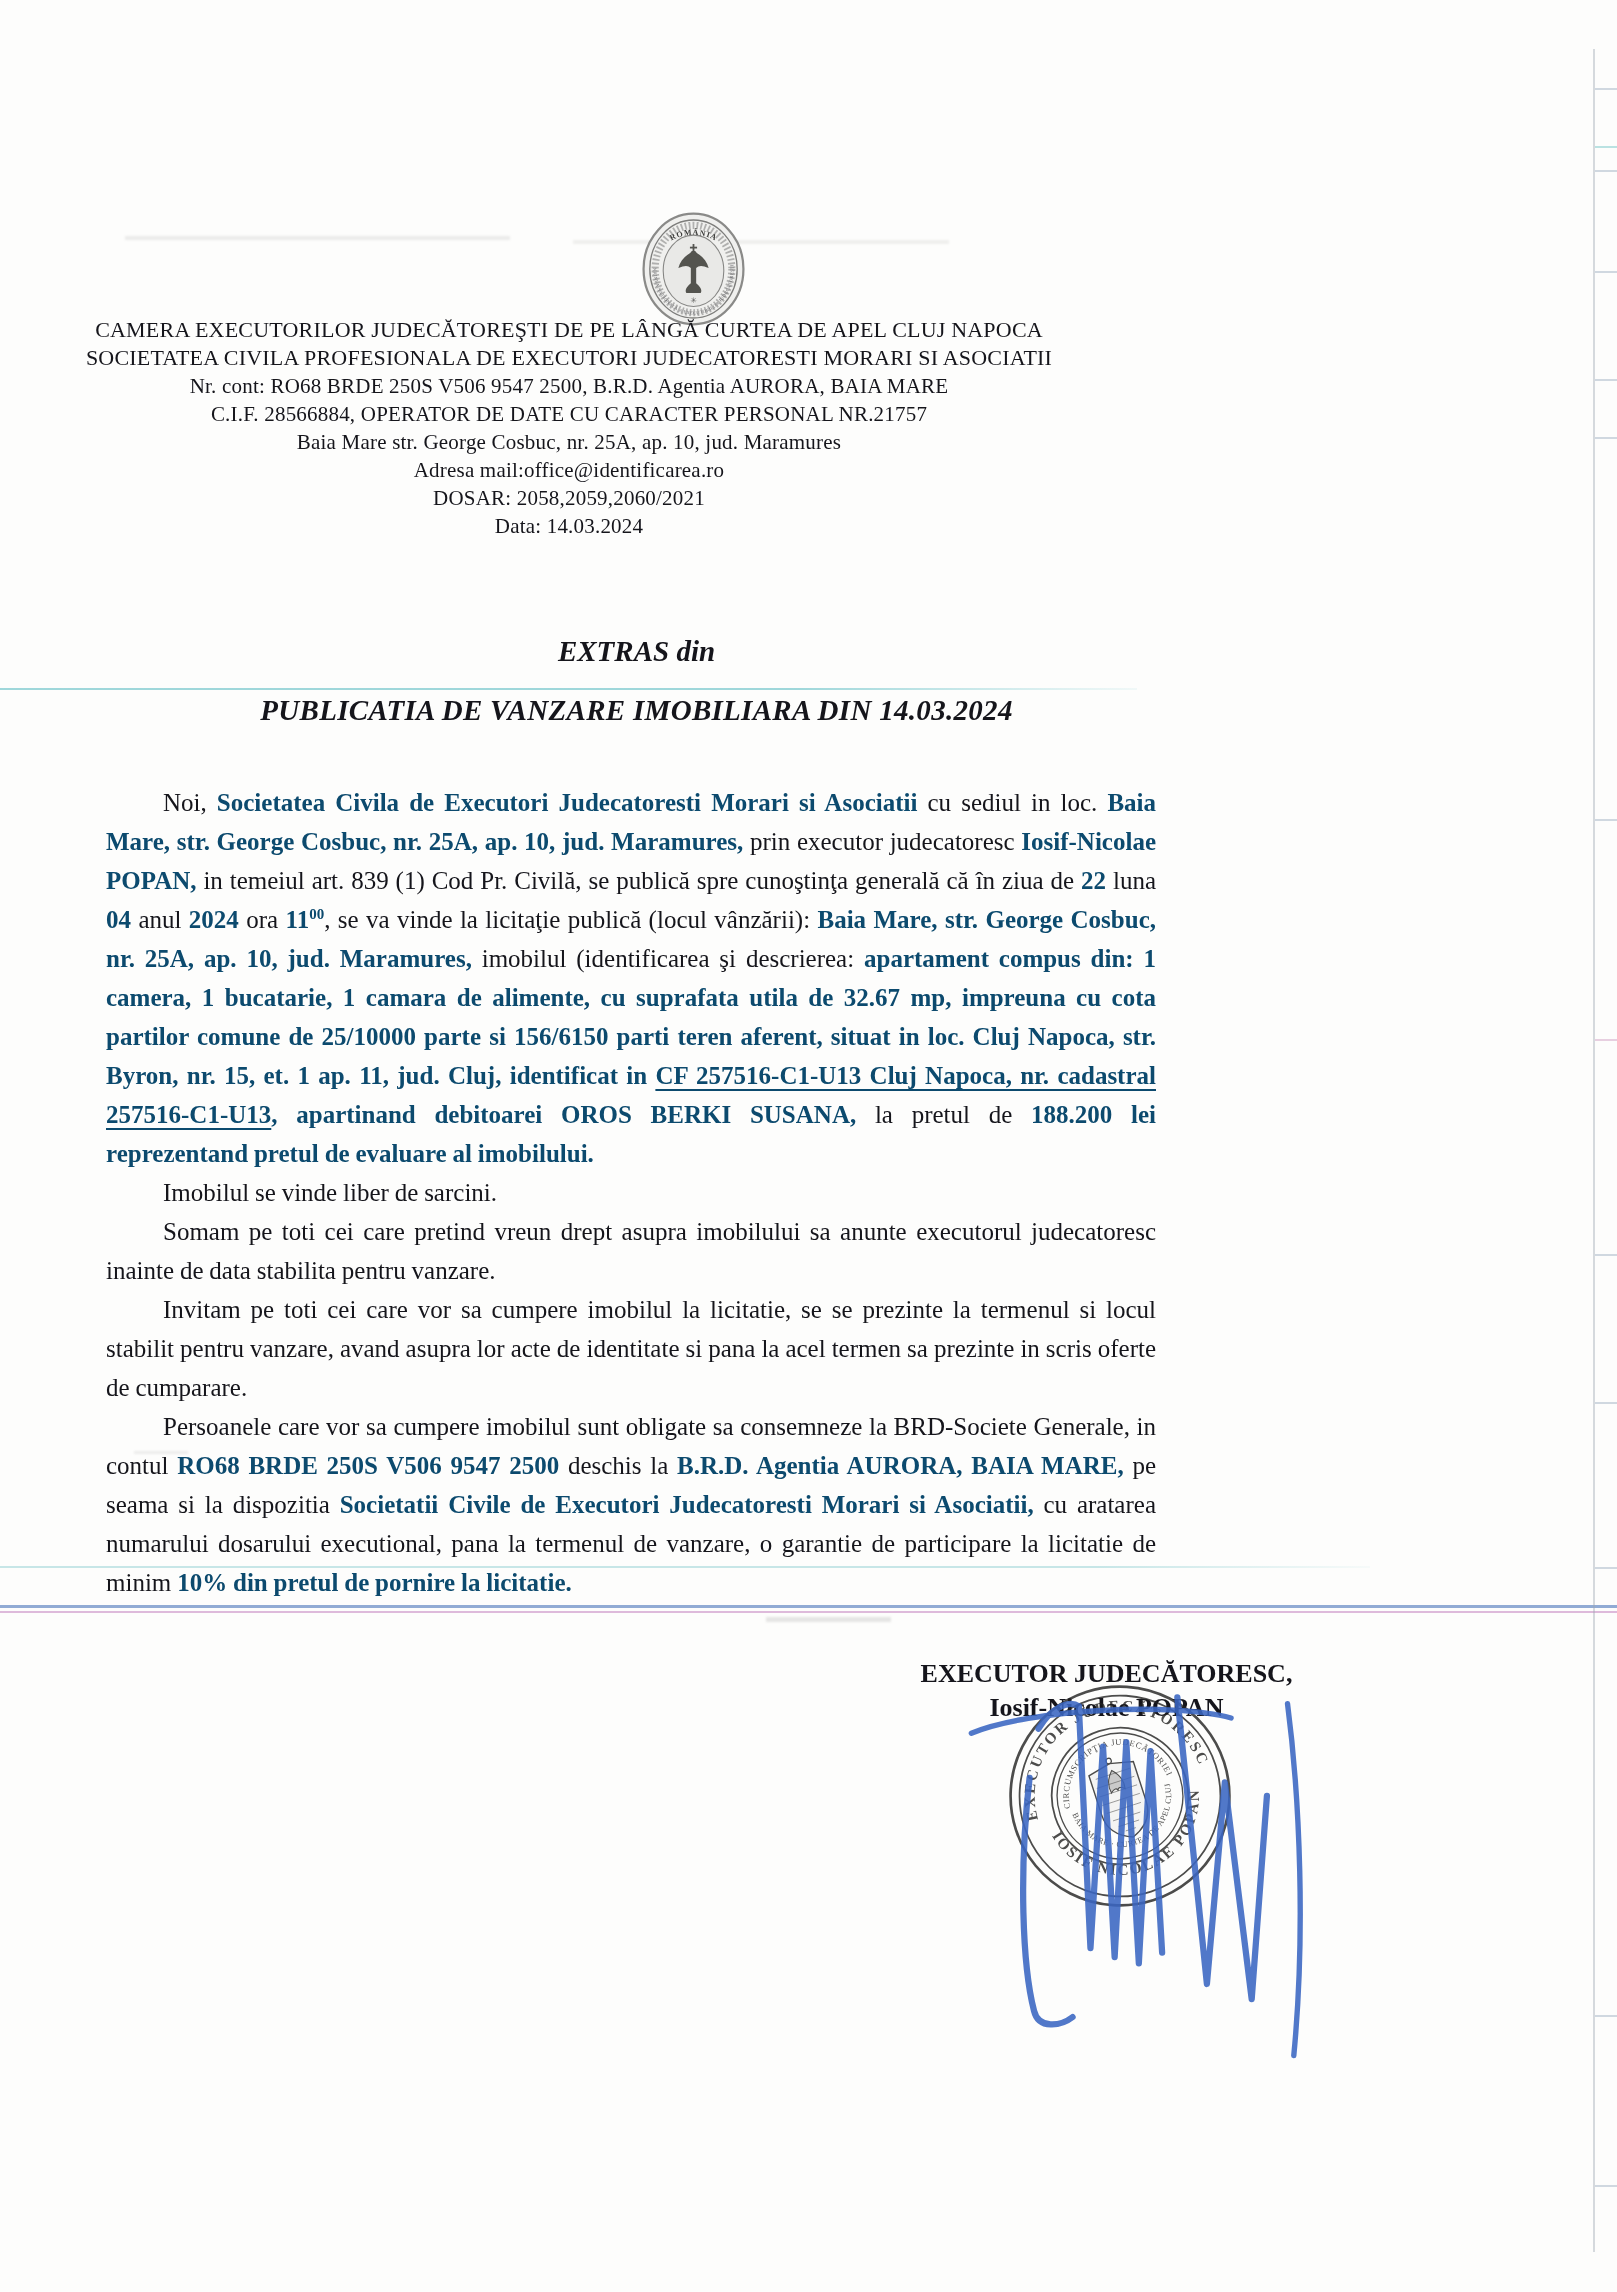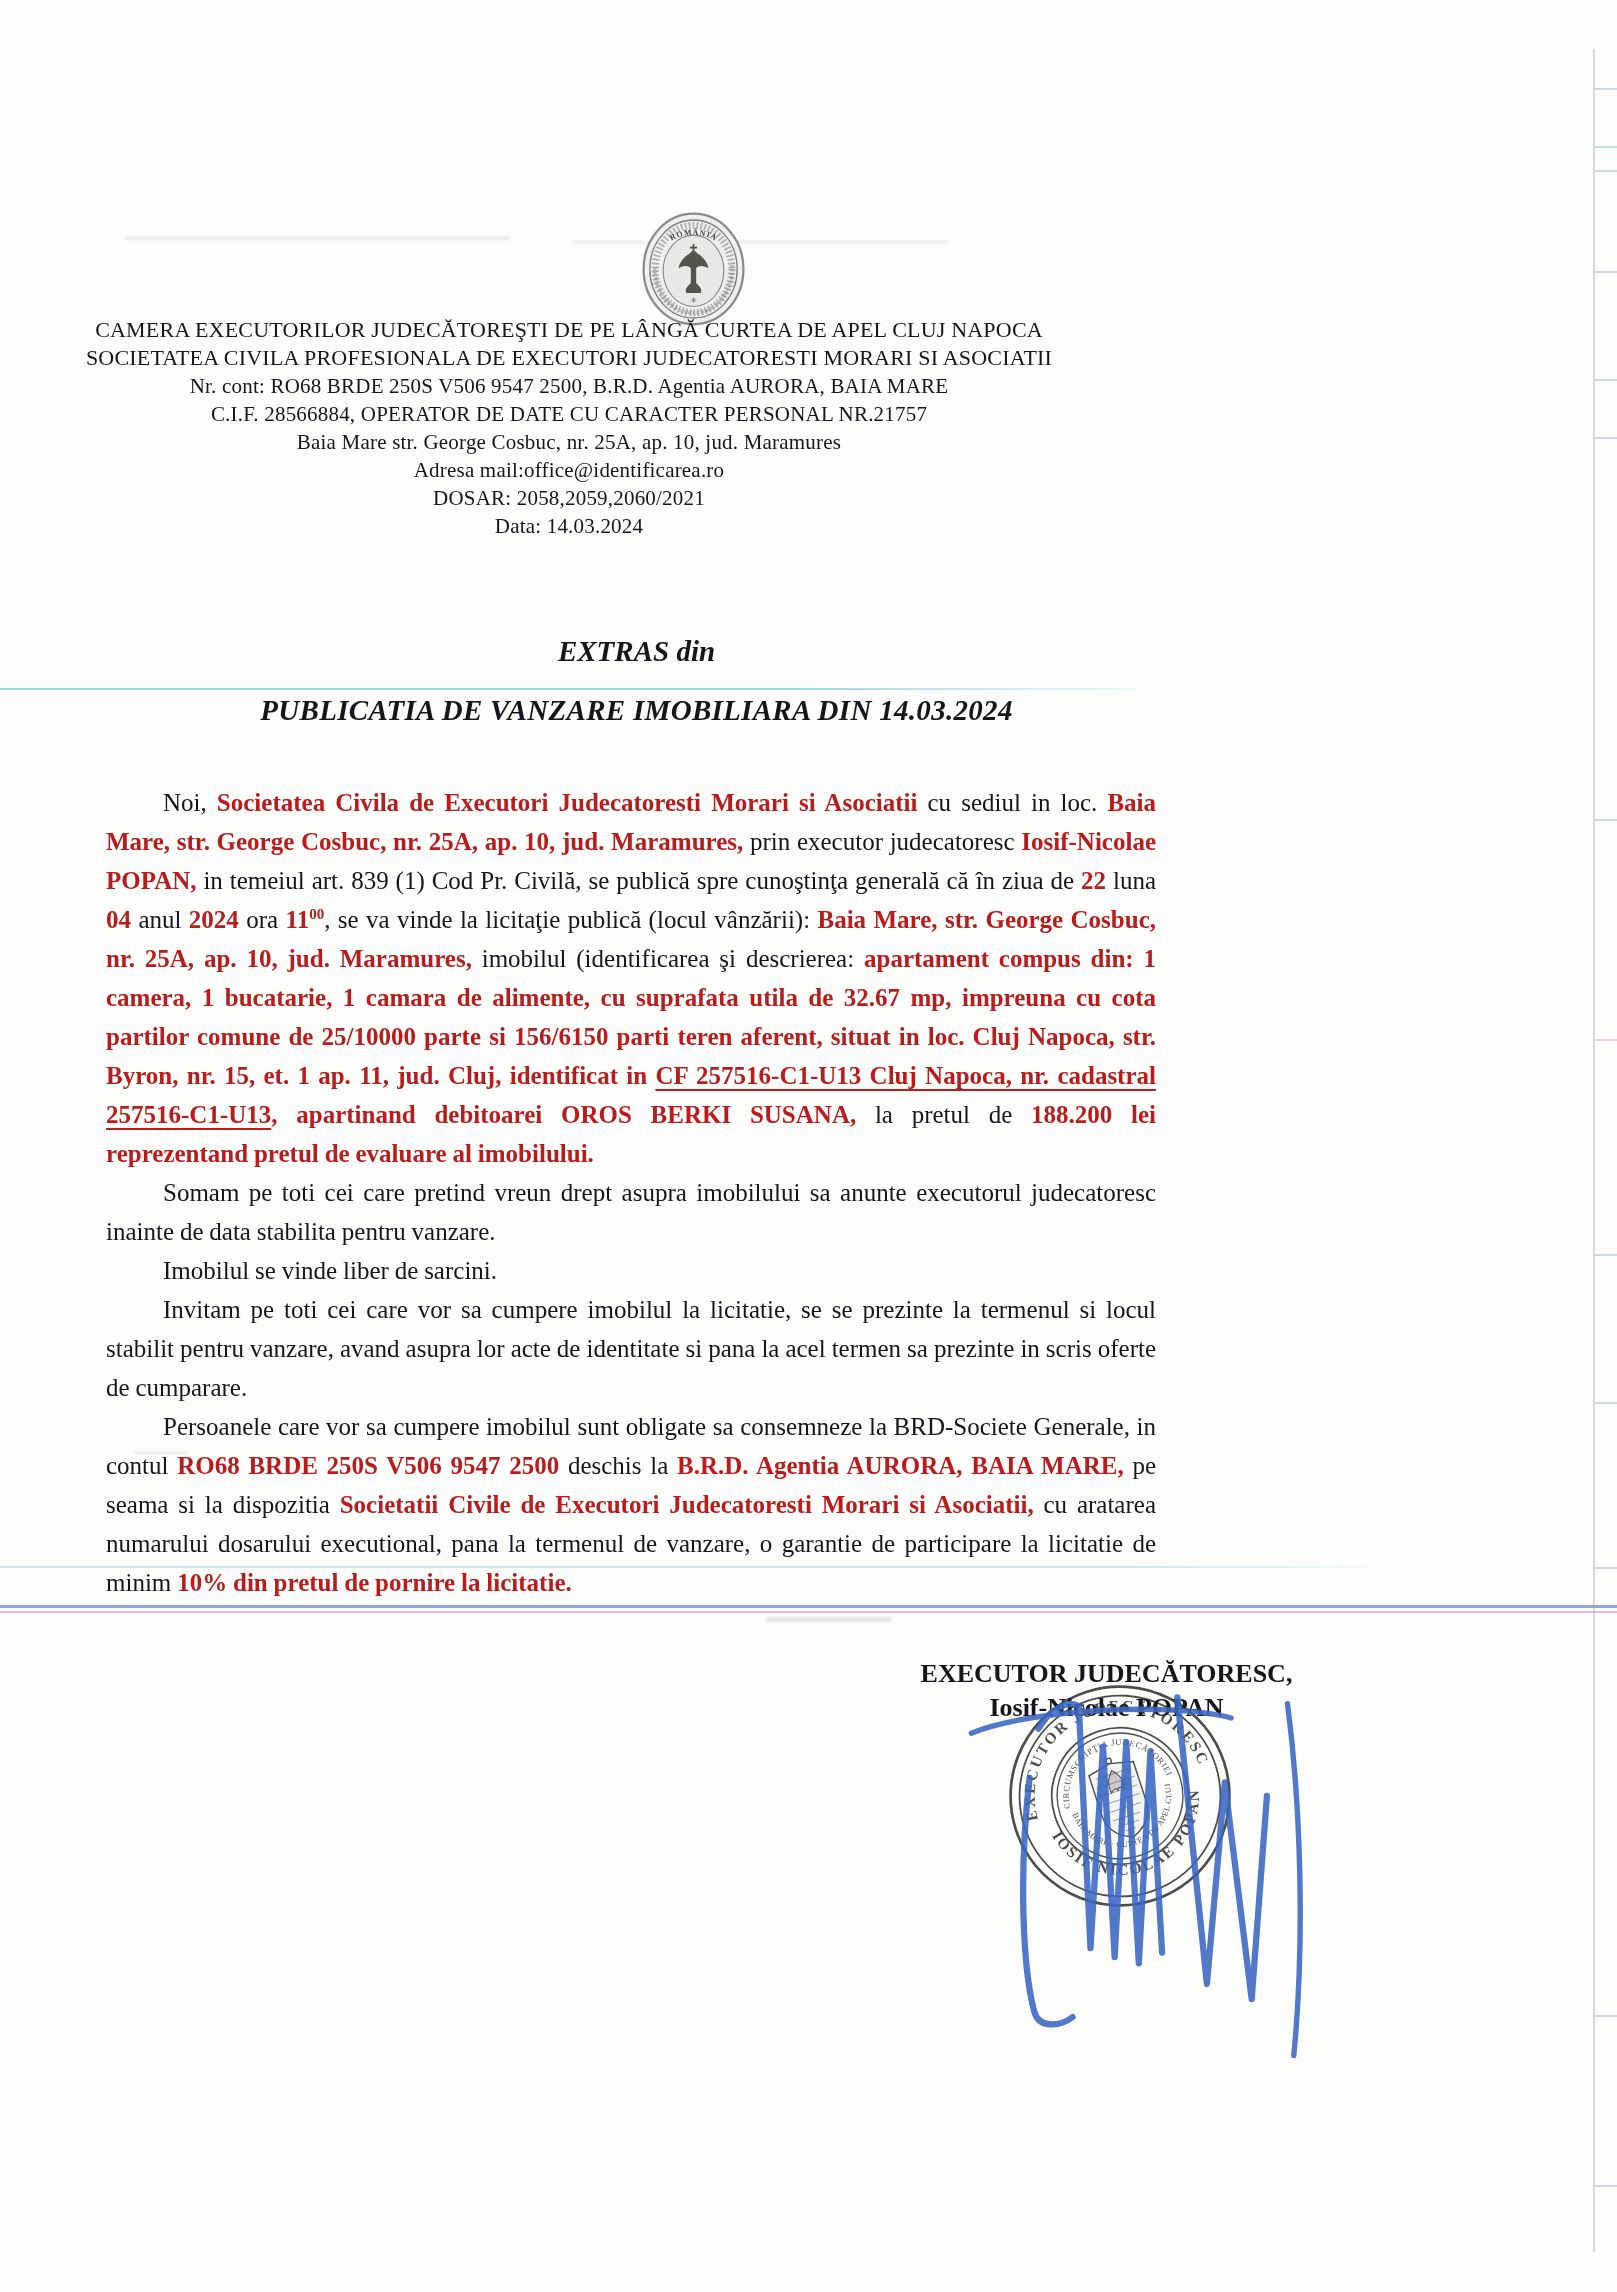--- a/index.html
+++ b/index.html
@@ -14,21 +14,21 @@
 
   
   .titleblock{position:absolute;left:81px;top:634px;width:1111px;text-align:center;font-weight:bold;font-style:italic;}
   .titleblock .t1{font-size:29px;line-height:34px;}
   .titleblock .t2{font-size:29px;line-height:36px;letter-spacing:0.3px;margin-top:24px;}
 
   
   .bodytext{position:absolute;left:106px;top:783px;width:1050px;}
   .bodytext p{margin:0;font-size:25px;line-height:39px;text-indent:57px;
               text-align:justify;word-spacing:-0.4px;}
-  .bodytext b{color:#b91c1c;}
+  .bodytext b{color:#0c4a6e;}
   .bodytext .u{text-decoration:underline;text-decoration-thickness:2.2px;text-underline-offset:4.5px;}
   .bodytext sup{font-size:60%;vertical-align:super;line-height:0;}
 
   
   .sig{position:absolute;left:905px;top:1657px;width:403px;text-align:center;font-weight:bold;}
   .sig .sg1{font-size:26px;line-height:34px;}
   .sig .sg2{font-size:26px;line-height:34px;}
 
   .sealwrap{position:absolute;left:640px;top:210px;width:107px;height:118px;}
   .stampwrap{position:absolute;left:1007px;top:1683px;width:226px;height:226px;opacity:.92;}
@@ -117,22 +117,22 @@
     <div class="hl">Data: 14.03.2024</div>
   </div>
 
   <div class="titleblock">
     <div class="t1">EXTRAS din</div>
     <div class="t2">PUBLICATIA DE VANZARE IMOBILIARA DIN 14.03.2024</div>
   </div>
 
   <div class="bodytext">
     <p><span>Noi, </span><b>Societatea Civila de Executori Judecatoresti Morari si Asociatii</b><span> cu sediul in loc. </span><b>Baia Mare, str. George Cosbuc, nr. 25A, ap. 10, jud. Maramures,</b><span> prin executor judecatoresc </span><b>Iosif-Nicolae POPAN,</b><span> in temeiul art. 839 (1) Cod Pr. Civilă, se publică spre cunoştinţa generală că în ziua de </span><b>22</b><span> luna </span><b>04</b><span> anul </span><b>2024</b><span> ora </span><b>11</b><b><sup>00</sup></b><span>, se va vinde la licitaţie publică (locul vânzării): </span><b>Baia Mare, str. George Cosbuc, nr. 25A, ap. 10, jud. Maramures,</b><span> imobilul (identificarea şi descrierea: </span><b>apartament compus din: 1 camera, 1 bucatarie, 1 camara de alimente, cu suprafata utila de 32.67 mp, impreuna cu cota partilor comune de 25/10000 parte si 156/6150 parti teren aferent, situat in loc. Cluj Napoca, str. Byron, nr. 15, et. 1 ap. 11,  jud. Cluj, identificat in </b><b class="u">CF 257516-C1-U13 Cluj Napoca,  nr. cadastral 257516-C1-U13</b><b>, apartinand debitoarei OROS BERKI SUSANA,</b><span> la pretul de </span><b>188.200 lei reprezentand pretul de evaluare al imobilului.</b></p>
+    <p><span>Imobilul se vinde liber de sarcini.</span></p>
     <p><span>Somam pe toti cei care pretind vreun drept asupra imobilului sa anunte executorul judecatoresc inainte de data stabilita pentru vanzare.</span></p>
-    <p><span>Imobilul se vinde liber de sarcini.</span></p>
     <p><span>Invitam pe toti cei care vor sa cumpere imobilul la licitatie, se se prezinte la termenul si locul stabilit pentru vanzare, avand asupra lor acte de identitate si pana la acel termen sa prezinte in scris oferte de cumparare.</span></p>
     <p><span>Persoanele care vor sa cumpere imobilul sunt obligate sa consemneze la BRD-Societe Generale, in contul </span><b>RO68 BRDE 250S V506 9547 2500</b><span>  deschis la </span><b>B.R.D. Agentia AURORA, BAIA MARE,</b><span> pe seama si la dispozitia </span><b>Societatii Civile de Executori Judecatoresti Morari si Asociatii,</b><span> cu aratarea numarului dosarului executional, pana la termenul de vanzare, o garantie de participare la licitatie de minim </span><b>10% din pretul de pornire la licitatie.</b></p>
   </div>
 
   <div class="sig">
     <div class="sg1">EXECUTOR JUDECĂTORESC,</div>
     <div class="sg2">Iosif-Nicolae POPAN</div>
   </div>
 
   <div class="stampwrap">

